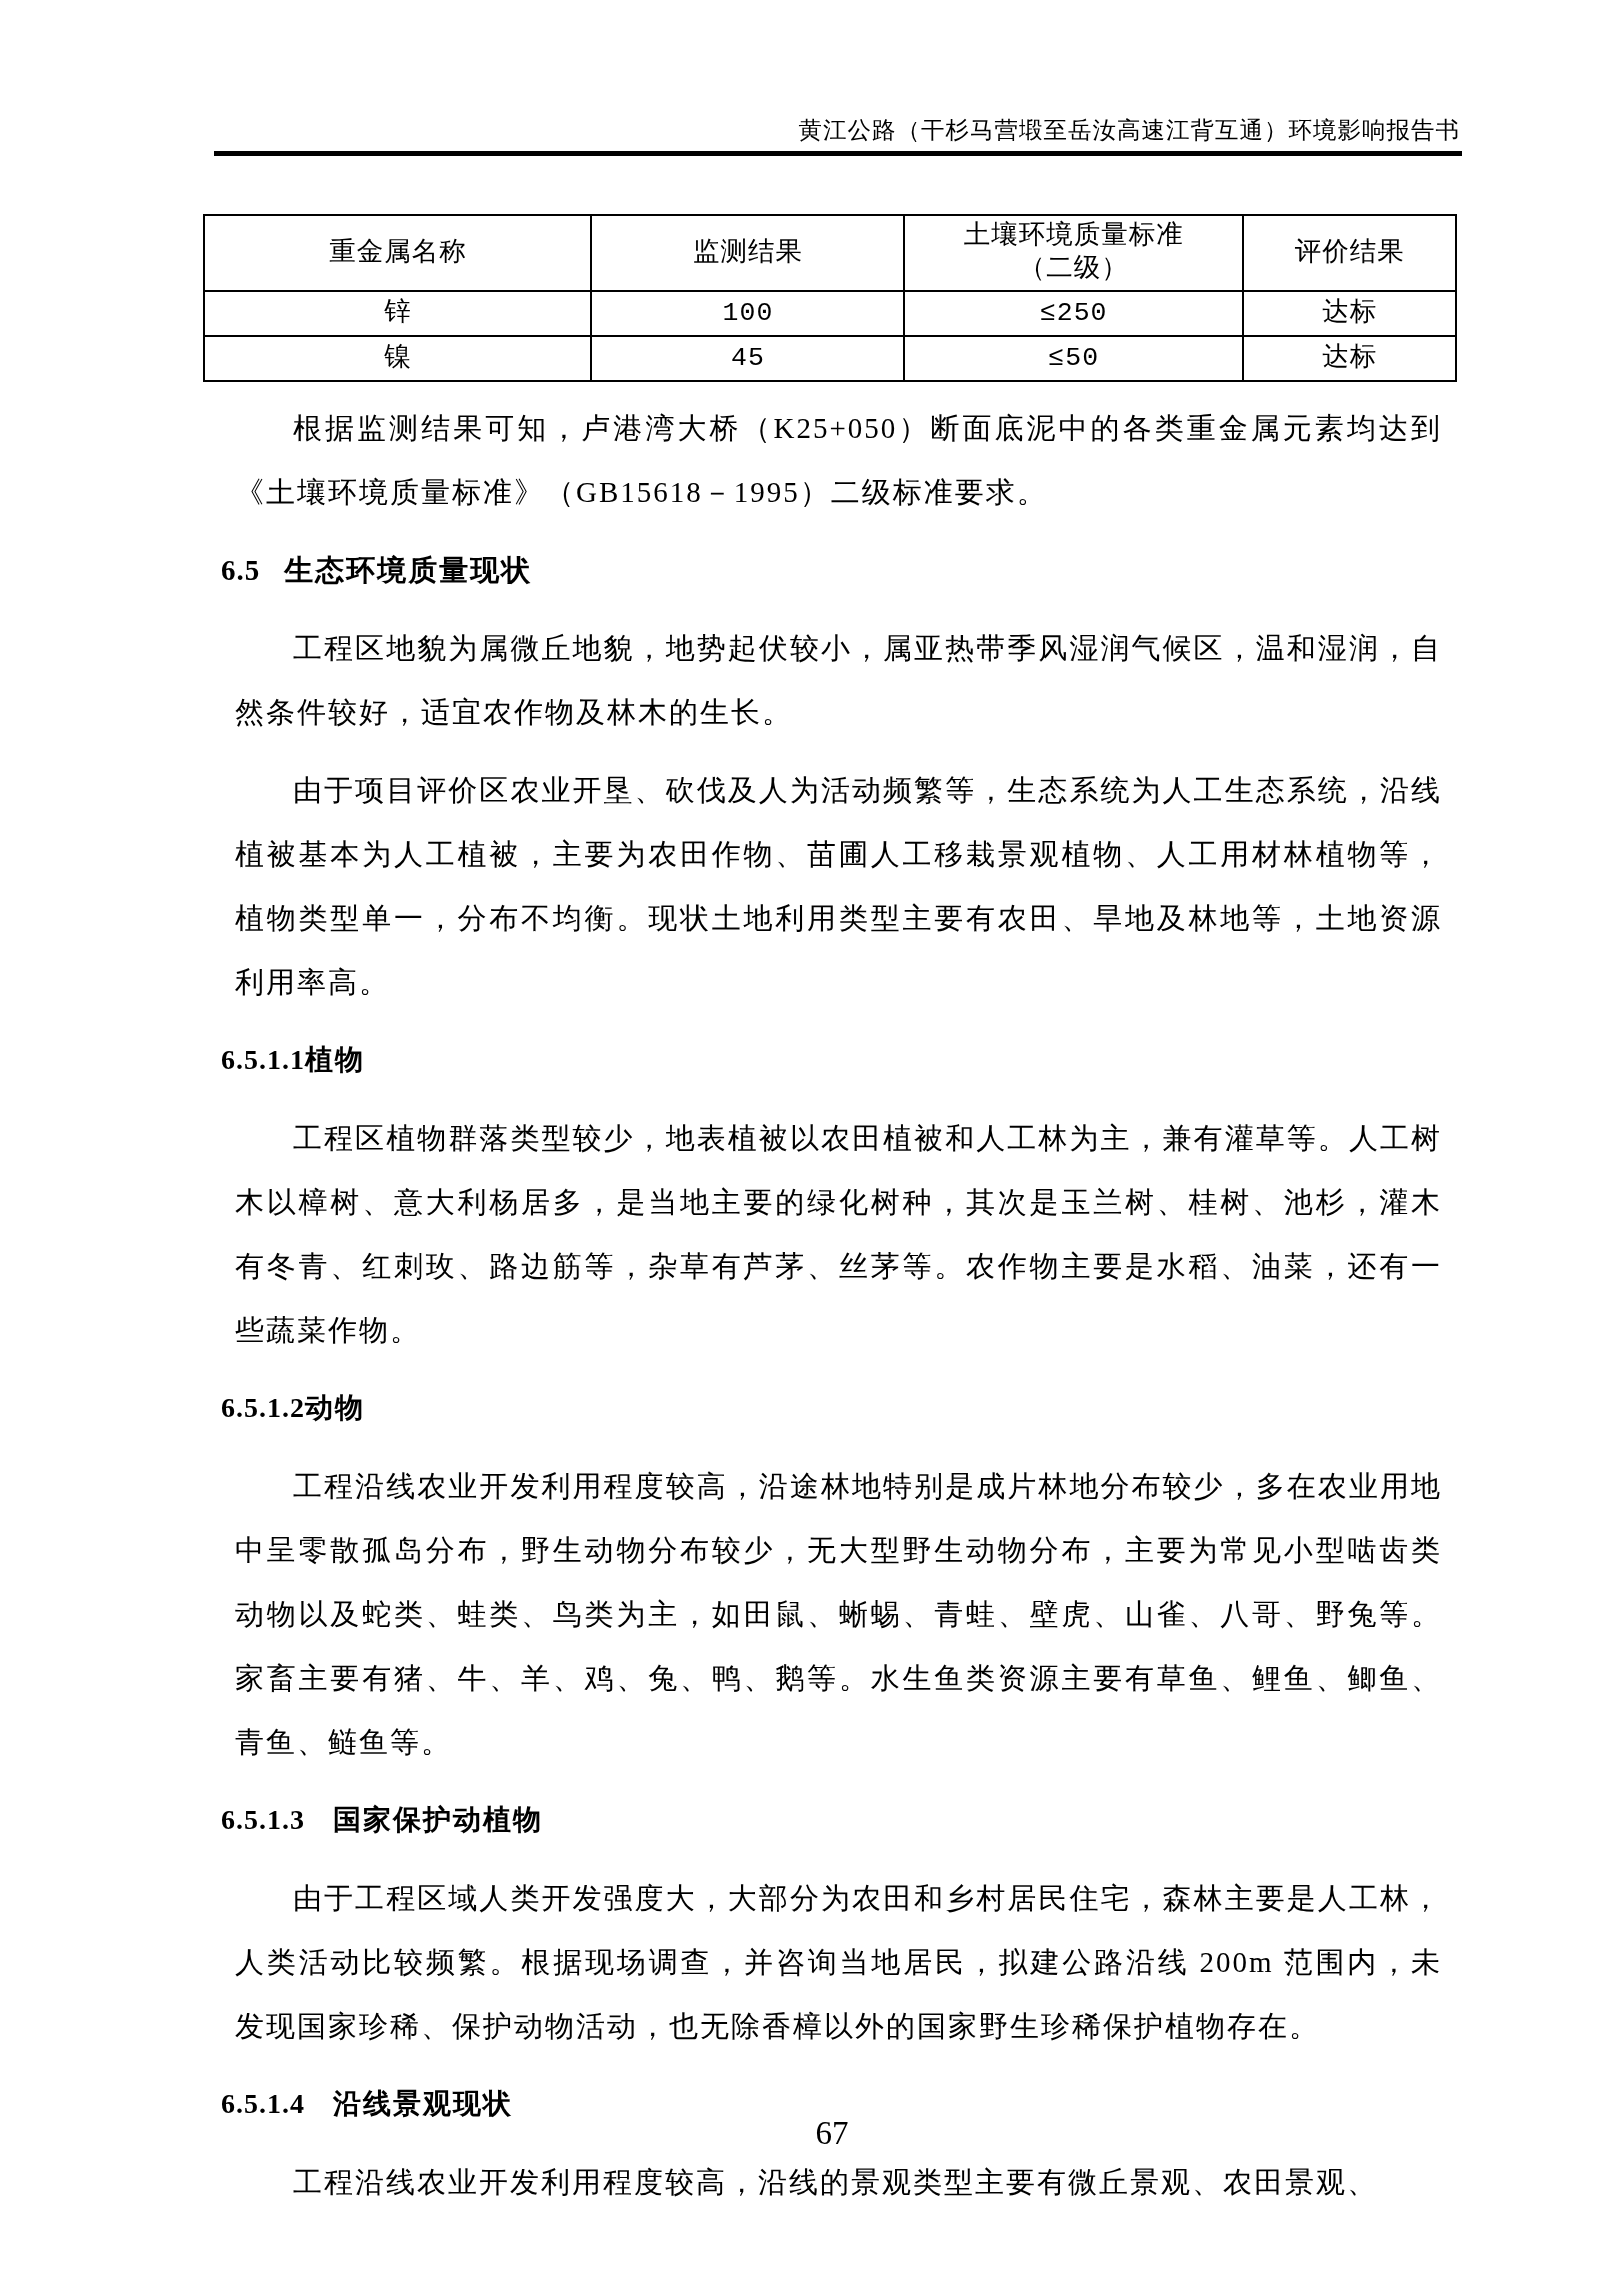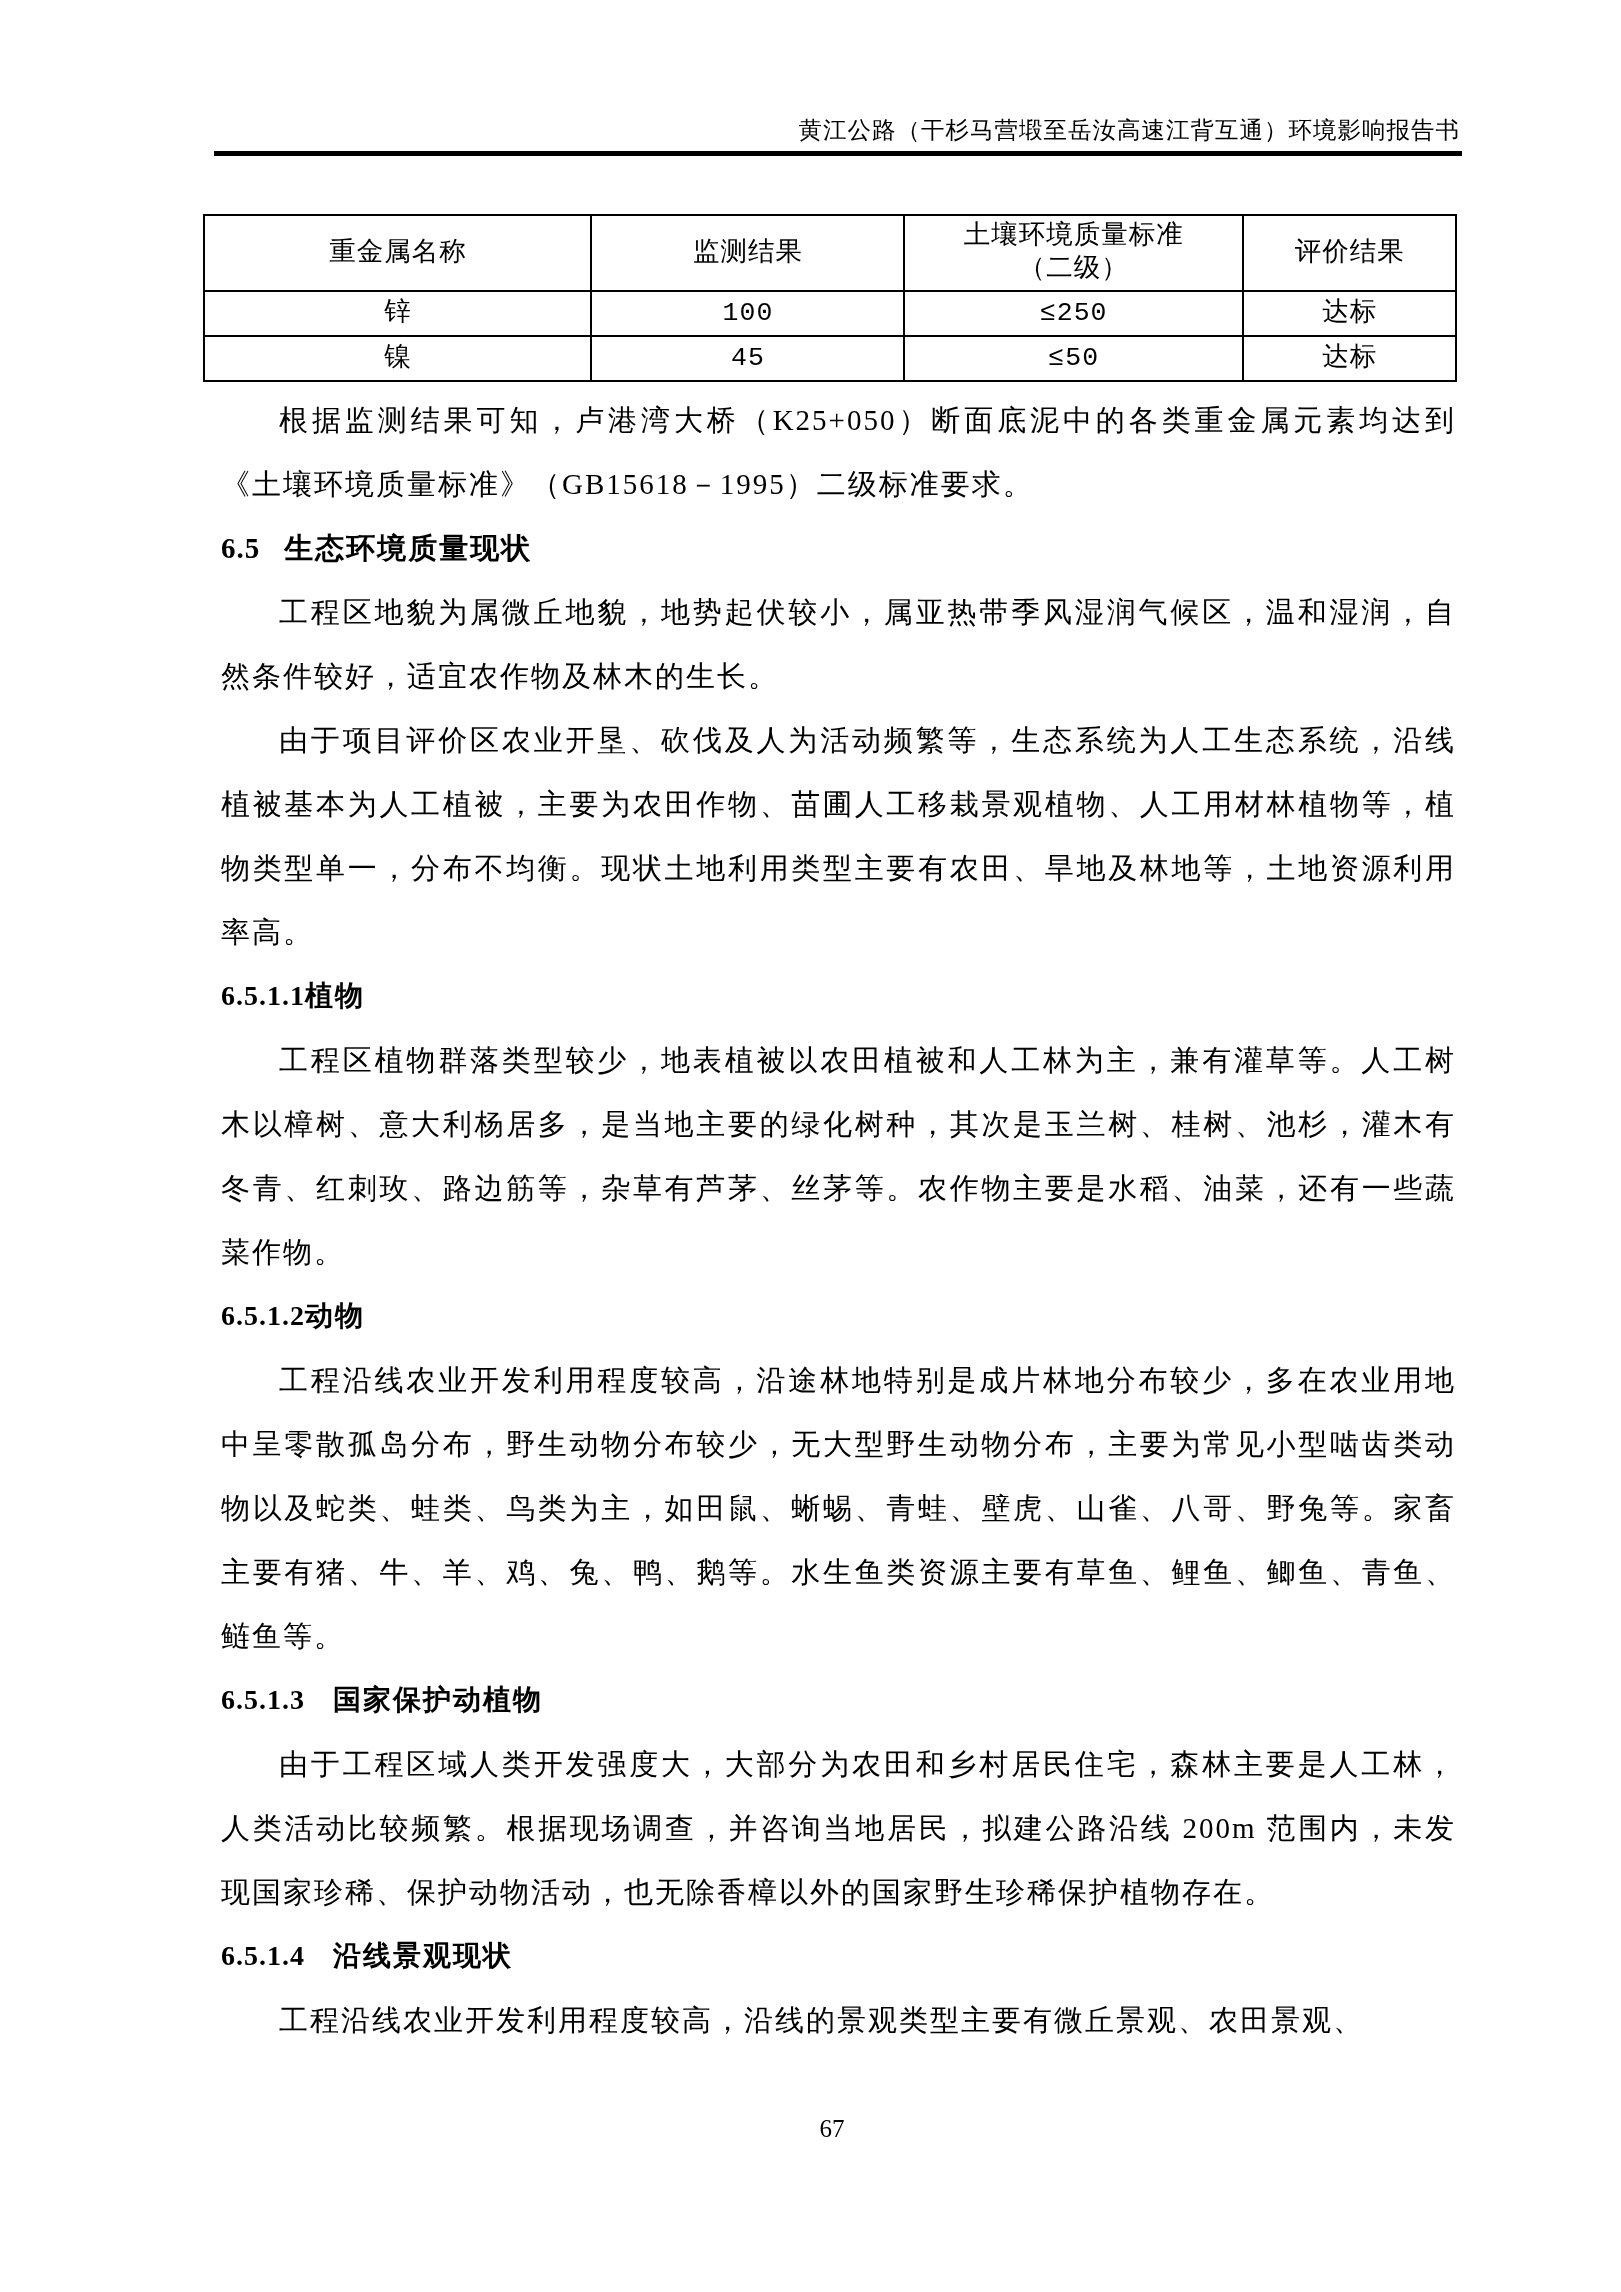--- a/index.html
+++ b/index.html
@@ -38,31 +38,31 @@
     border:2px solid #000;
     border-top-width:2.9px;border-bottom-width:2.9px;
     font-weight:normal;
     padding:0 3.9px;
     vertical-align:middle;
   }
   table.metals thead th{height:74px;}
   table.metals tbody td{height:43px;}
   .col1{width:31.1%;} .col2{width:25.0%;} .col3{width:27.1%;} .col4{width:16.8%;border-radius:28px;}
 
-  p.para{margin:0;text-indent:2em;}
+  p.para{margin:14px;text-indent:2em;}
   .heading{margin:0;font-size:28px;line-height:64px;}
   .heading .num{font-family:"Liberation Serif","DejaVu Serif",serif;letter-spacing:1px;}
   .heading.bold{font-weight:bold;font-size:29px;}
   .gap-wide{margin-left:24px;}
   .gap-mid{margin-left:28px;}
   .gap-tight{margin-left:0;}
 
   .page-number{
     position:absolute;top:2115px;left:221px;right:178px;
-    text-align:center;font-size:25px;
+    text-align:center;font-size:33px;
   }
 </style>
 </head>
 <body>
 
 <div class="page">
 
   <div class="doc-header">黄江公路（干杉马营塅至岳汝高速江背互通）环境影响报告书</div>
   <div class="header-rule"></div>
 

